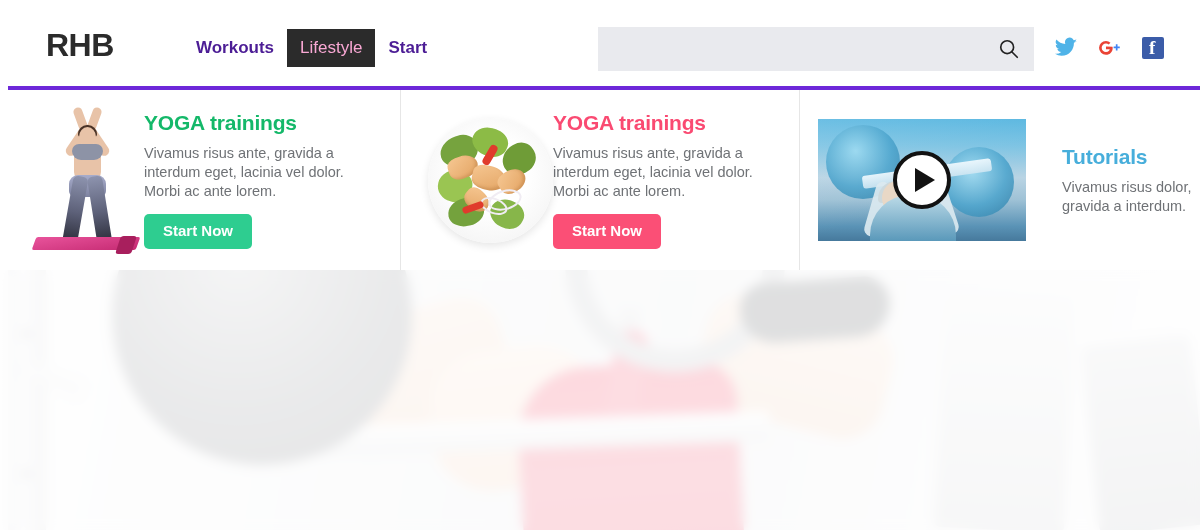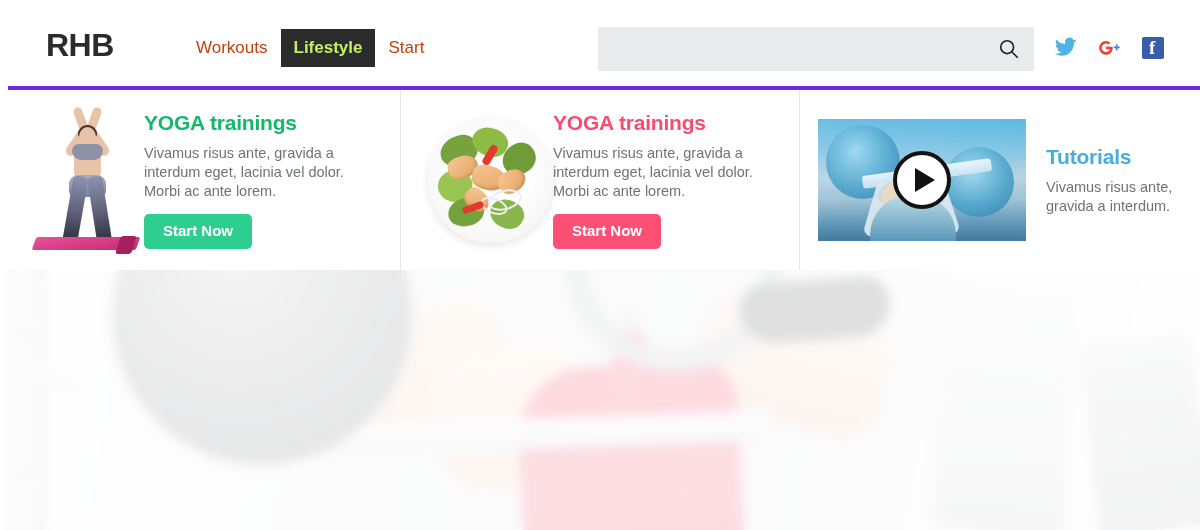--- a/index.html
+++ b/index.html
@@ -25,30 +25,30 @@
     font-size: 32px; font-weight: bold;
     letter-spacing: -0.5px;
     color: #2b2b2b;
   }
   .nav {
     position: absolute; left: 175px; top: 29px;
     display: flex; align-items: center; gap: 0px;
   }
   .nav-item {
     font-size: 17px;
-    color: #c2410c;
+    color: #4c1d95;
     padding: 9px 13px;
     cursor: pointer;
     white-space: nowrap;
-    font-weight: 400;
+    font-weight: 700;
   }
   .nav-item.active {
     background: #2b2b2b;
-    color: #bef264;
-    font-weight: bold;
+    color: #f9a8d4;
+    font-weight: normal;
   }
 
   .search-wrap {
     position: absolute; left: 590px; top: 27px;
     width: 436px; height: 44px;
     background: #e9eaee;
   }
   .search-input {
     width: 100%; height: 100%;
     background: transparent;
@@ -528,23 +528,23 @@
           <div class="vt-arm a1"></div>
           <div class="vt-arm a2"></div>
           <div class="vt-hair"></div>
           <div class="vt-head"></div>
           <div class="vt-body"></div>
           <div class="play-btn">
             <div class="play-tri"></div>
           </div>
         </div>
       </div>
-      <div class="card-body" style="padding-left:20px">
+      <div class="card-body" style="padding-left:36px">
         <div class="card-title" style="color:#47aedb">Tutorials</div>
-        <div class="card-desc" style="max-width:132px">Vivamus risus ante, gravida a interdum.</div>
+        <div class="card-desc" style="max-width:132px">Vivamus risus dolor, gravida a interdum.</div>
       </div>
     </div>
 
   </div>
 
   <div class="hero">
     <div class="hero-img">
       <div class="h-wall"></div>
       <div class="h-rackL"></div>
       <div class="h-hook"></div>

